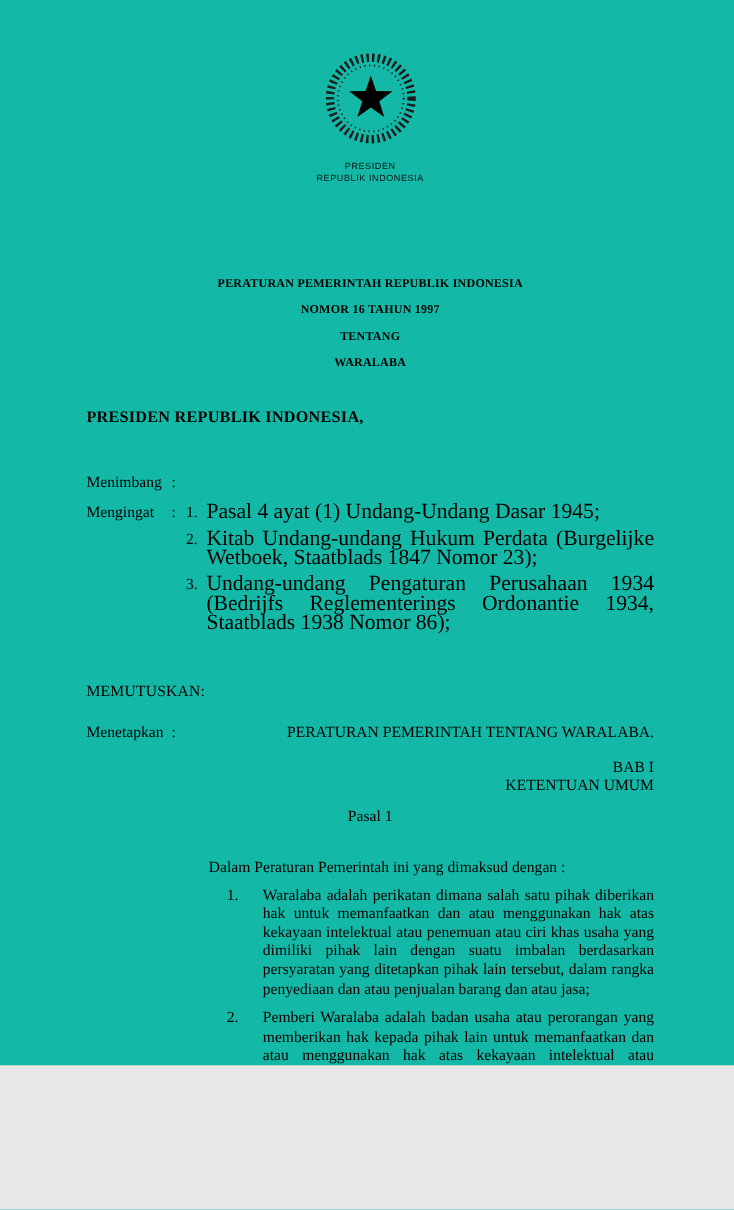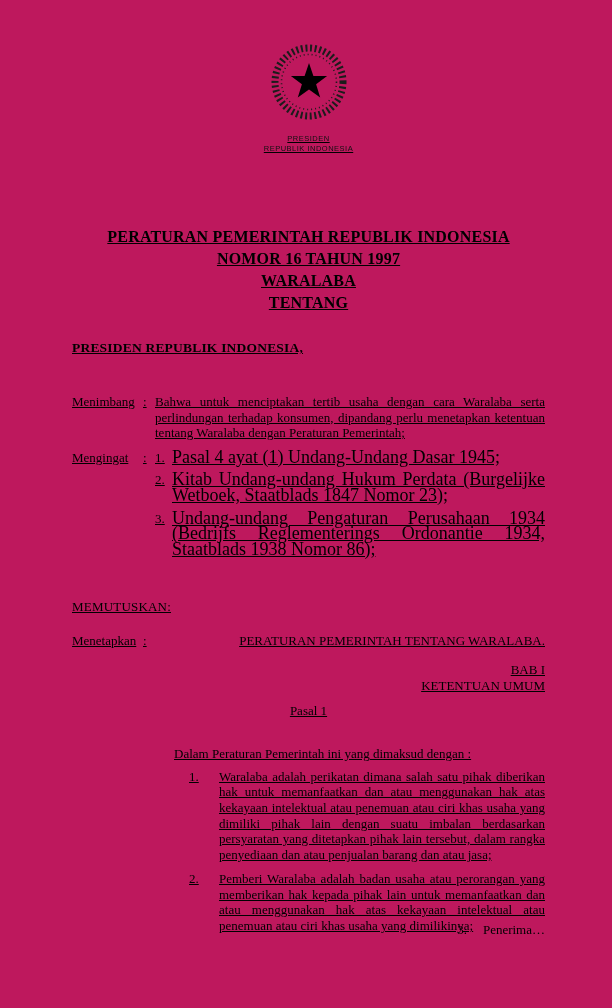--- a/index.html
+++ b/index.html
@@ -1,30 +1,29 @@
 <!DOCTYPE html>
 <html><head>
 <meta charset="utf-8">
 <style>
   html,body{margin:0;padding:0;background:#e8e8e8;}
   .page{
-    width:612px;height:1008px;margin:0 auto;background:#be185d;
+    width:612px;height:888px;margin:0 auto;background:#14b8a6;
     font-family:"Liberation Serif","DejaVu Serif",serif;
     color:#000;position:relative;overflow:hidden;box-sizing:border-box;
     padding:0 67px 0 72px;
-    text-decoration:underline;
   }
   
   .emblem-block{padding-top:38px;text-align:center;}
   .emblem-svg{display:block;margin:0 auto;}
   .emblem-caption{font-family:"Liberation Sans","DejaVu Sans",sans-serif;
     font-size:7.5px;line-height:10px;letter-spacing:0.5px;color:#111;}
   
   .title-block{margin-top:72px;text-align:center;}
-  .title-line{font-size:16px;font-weight:bold;line-height:22px;letter-spacing:0.2px;}
+  .title-line{font-size:10px;font-weight:bold;line-height:22px;letter-spacing:0.2px;}
   .presiden-heading{margin-top:26px;text-align:left;font-size:13.5px;font-weight:bold;letter-spacing:0.2px;}
   
   .label-row{display:grid;grid-template-columns:71px 12px 1fr;margin-top:38px;}
   .label-row.tight{margin-top:9px;}
   .row-label{font-size:13px;line-height:15.6px;}
   .row-colon{font-size:13px;line-height:15.6px;}
   .row-body{font-size:13px;line-height:15.6px;text-align:justify;}
   .num-list{display:block;}
   .num-item{display:grid;grid-template-columns:17px 1fr;margin-bottom:7px;}
   .num-item:last-child{margin-bottom:0;}
@@ -55,30 +54,29 @@
       <circle cx="52" cy="44" r="27.5" fill="none" stroke="#1c1c1c" stroke-width="1.6" stroke-dasharray="1 3"></circle>
       <path d="M52,25 L56.4,37.9 L70.1,38.1 L59.1,46.3 L63.2,59.4 L52,51.5 L40.8,59.4 L44.9,46.3 L33.9,38.1 L47.6,37.9 Z" fill="#000"></path>
     </svg>
     <div class="emblem-caption">PRESIDEN</div>
     <div class="emblem-caption">REPUBLIK INDONESIA</div>
   </div>
 
   <div class="title-block">
     <div class="title-line">PERATURAN PEMERINTAH REPUBLIK INDONESIA</div>
     <div class="title-line">NOMOR 16 TAHUN 1997</div>
+    <div class="title-line">TENTANG</div>
     <div class="title-line">WARALABA</div>
-    <div class="title-line">TENTANG</div>
   </div>
 
   <div class="presiden-heading">PRESIDEN REPUBLIK INDONESIA,</div>
 
   <div class="label-row">
     <div class="row-label">Menimbang</div>
     <div class="row-colon">:</div>
-    <div class="row-body">Bahwa untuk menciptakan tertib usaha dengan cara Waralaba serta perlindungan terhadap konsumen, dipandang perlu menetapkan ketentuan tentang Waralaba dengan Peraturan Pemerintah;</div>
   </div>
 
   <div class="label-row tight">
     <div class="row-label">Mengingat</div>
     <div class="row-colon">:</div>
     <div class="num-list">
       <div class="num-item">
         <div class="num-cell">1.</div>
         <div class="num-text">Pasal 4 ayat (1) Undang-Undang Dasar 1945;</div>
       </div>

